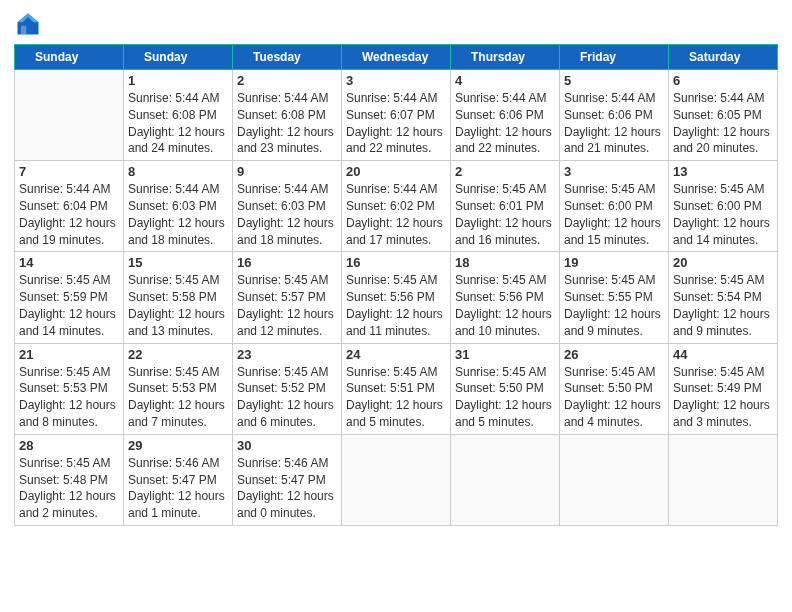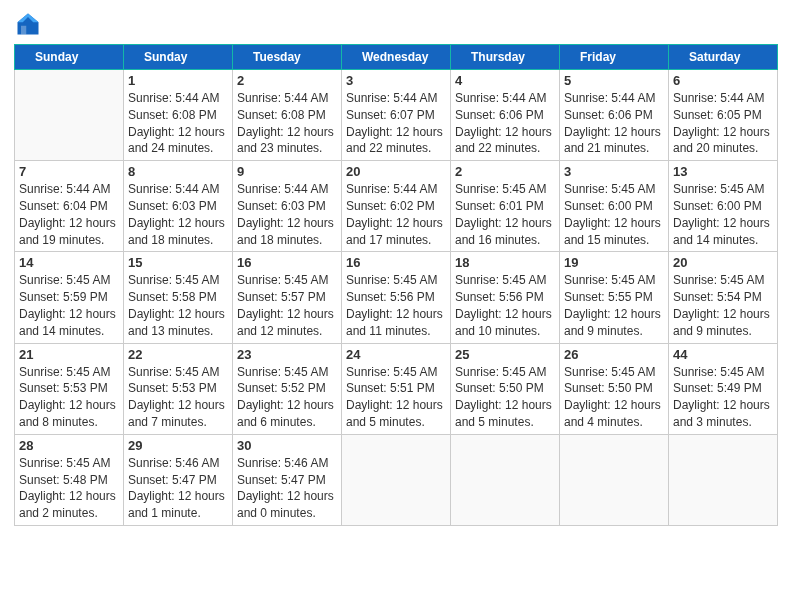--- a/index.html
+++ b/index.html
@@ -303,21 +303,21 @@
 and 6 minutes.</div>
           </td>
           <td>
             <span class="day-number">24</span>
             <div class="day-info" style="white-space: pre-line;">Sunrise: 5:45 AM
 Sunset: 5:51 PM
 Daylight: 12 hours
 and 5 minutes.</div>
           </td>
           <td>
-            <span class="day-number">25</span>
+            <span class="day-number">31</span>
             <div class="day-info" style="white-space: pre-line;">Sunrise: 5:45 AM
 Sunset: 5:50 PM
 Daylight: 12 hours
 and 5 minutes.</div>
           </td>
           <td>
             <span class="day-number">26</span>
             <div class="day-info" style="white-space: pre-line;">Sunrise: 5:45 AM
 Sunset: 5:50 PM
 Daylight: 12 hours

